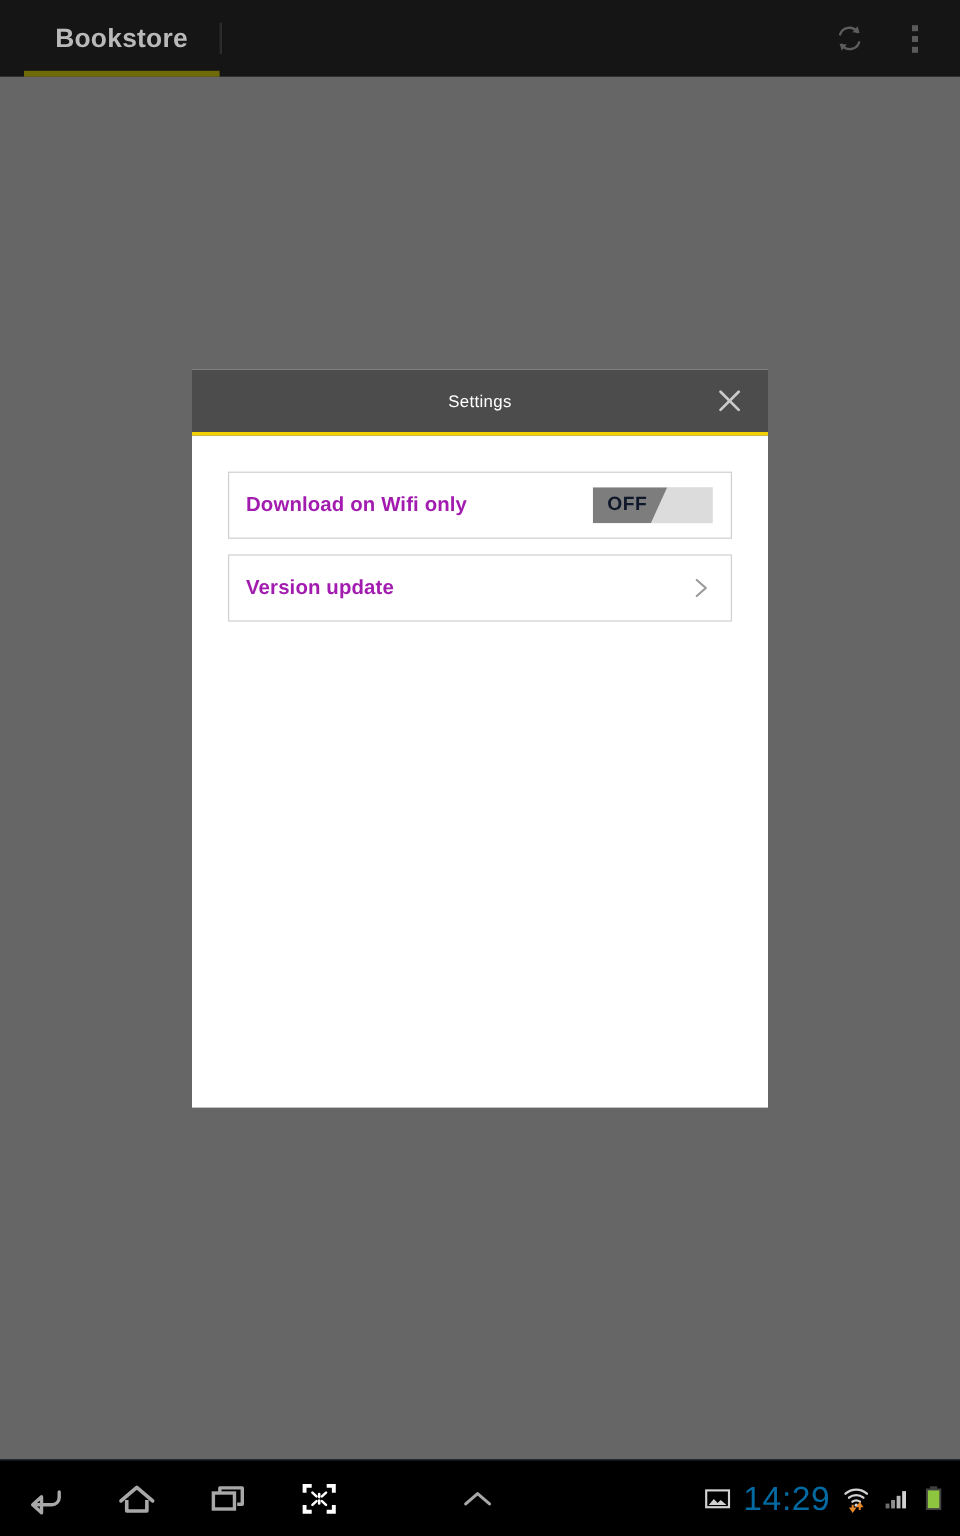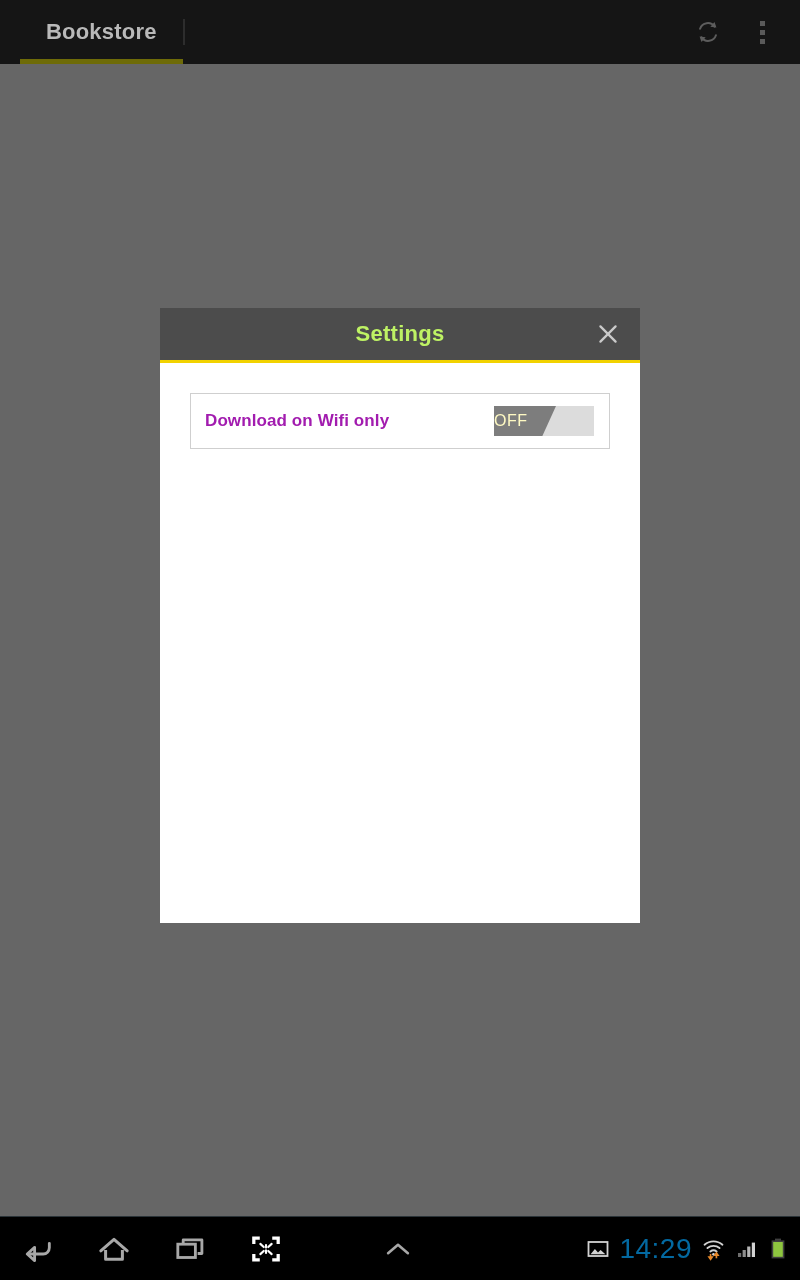--- a/index.html
+++ b/index.html
@@ -58,21 +58,21 @@
     background:#ffffff;
     box-shadow:0 0 0 0 rgba(0,0,0,0);
   }
   #dlg-header {
     position:relative;
     height:55px; background:#4c4c4c;
     display:flex; align-items:center; justify-content:center;
     border-bottom:3px solid #f2d200;
   }
   #dlg-title {
-    font-size:22px; font-weight:bold; color:#bef264; letter-spacing:0.3px;
+    font-size:14px; font-weight:normal; color:#ffffff; letter-spacing:0.3px;
   }
   #dlg-close {
     position:absolute; right:10px; top:50%; transform:translateY(-50%);
     width:44px; height:44px;
     display:flex; align-items:center; justify-content:center;
   }
   #dlg-body { padding:30px 30px 0 30px; }
 
   .srow {
     position:relative;
@@ -93,21 +93,21 @@
     position:relative; width:100px; height:30px;
     background:#dcdcdc; overflow:hidden;
   }
   .toggle .knob {
     position:absolute; left:0; top:0; height:30px; width:62px;
     background:#7d7d7d;
     clip-path:polygon(0 0, 100% 0, 78% 100%, 0 100%);
     display:flex; align-items:center; justify-content:flex-start;
   }
   .toggle .knob span {
-    font-size:16px; font-weight:normal; color:#fef9c3; 
+    font-size:16px; font-weight:bold; color:#0f172a; padding-left:12px;
     letter-spacing:0.5px;
   }
 
   .chev { width:20px; height:20px; display:block; }
 
   
   #sysbar {
     position:absolute; left:0; bottom:0; width:800px; height:64px;
     background:#000000;
     border-top:1px solid #2a3338;
@@ -186,20 +186,28 @@
         <span class="srow-label">Download on Wifi only</span>
         <span class="srow-right">
           <span class="toggle">
             <span class="knob">
               <span>OFF</span>
             </span>
           </span>
         </span>
       </div>
 
+      <div class="srow">
+        <span class="srow-label">Version update</span>
+        <span class="srow-right">
+          <svg class="chev" viewBox="0 0 24 24" aria-hidden="true">
+            <polyline points="8,4 17,12 8,20" fill="none" stroke="#9a9a9a" stroke-width="2.2" stroke-linecap="round" stroke-linejoin="round"></polyline>
+          </svg>
+        </span>
+      </div>
 
 
     </div>
   </div>
 
   <div id="sysbar">
     <div class="navbtns">
 
       <div class="navbtn">
         <svg width="34" height="34" viewBox="0 0 24 24" aria-hidden="true">

